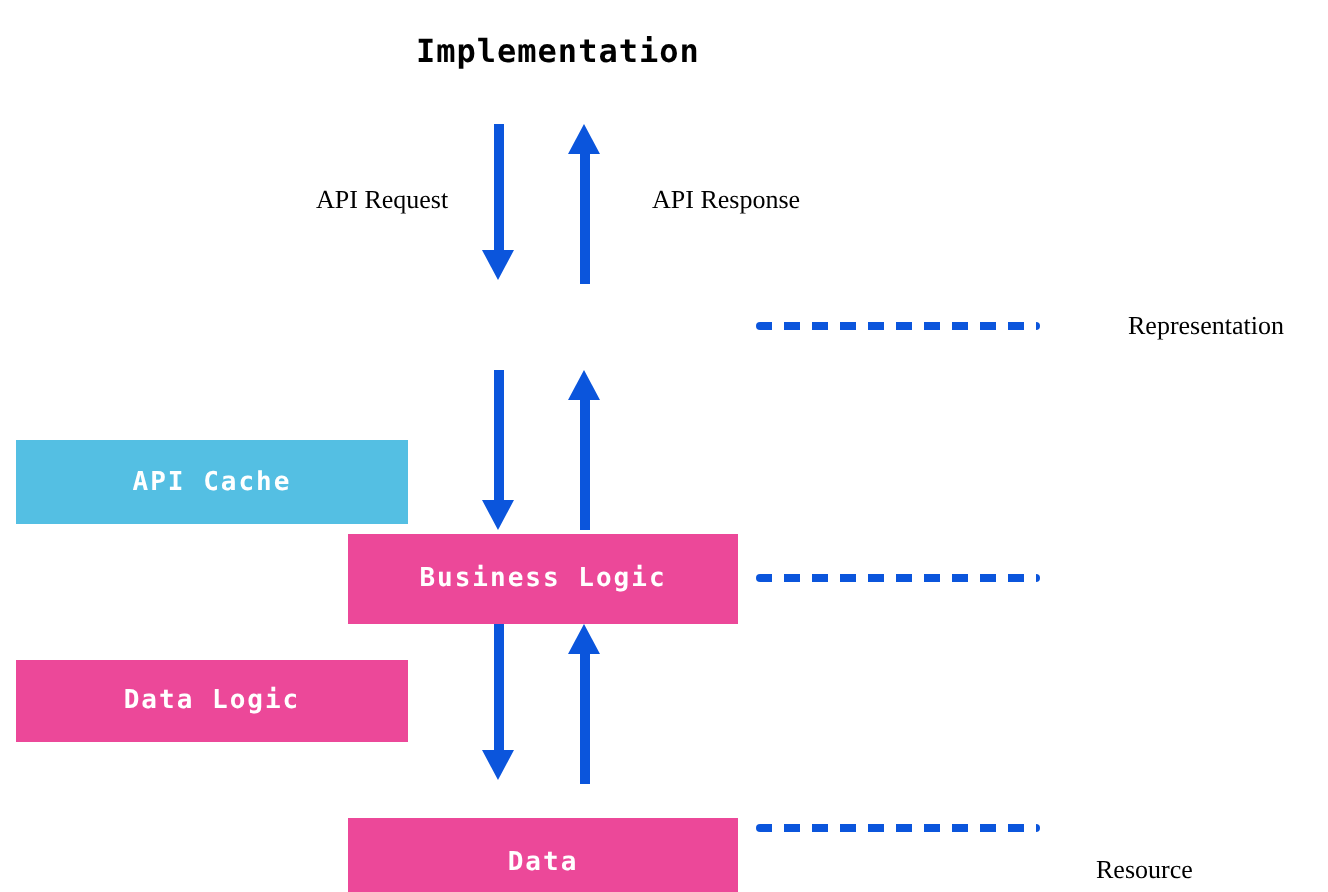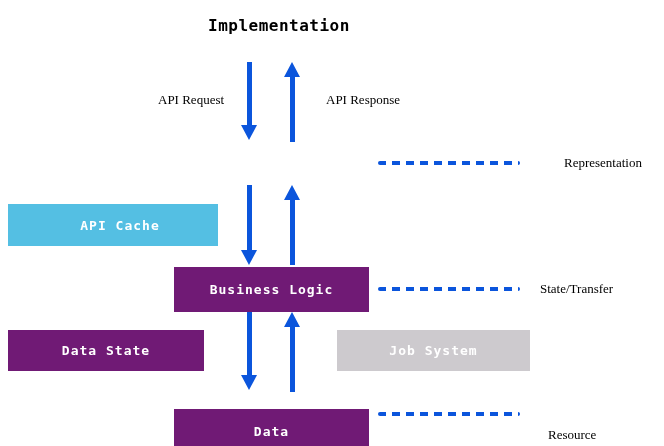--- a/index.html
+++ b/index.html
@@ -9,24 +9,24 @@
   }
   .title {
     position:absolute; left:208px; top:16px;
     font-size:16px; font-weight:bold; color:#000000; letter-spacing:0.5px;
   }
   .box {
     position:absolute; display:flex; align-items:center; justify-content:center;
     color:#ffffff; font-size:13px; font-weight:bold; letter-spacing:1px;
   }
   .box.blue   { background:#54BFE3; }
-  .box.orange { background:#701a75; }
+  .box.orange { background:#ec4899; }
   .box.gray   { background:#CDCACE; }
   .b-frontend { left:174px; top:142px; width:195px; height:43px; }
-  .b-apicache { left:8px;   top:204px; width:196px; height:42px;padding-left:14px; }
+  .b-apicache { left:8px;   top:220px; width:196px; height:42px; }
   .b-bizlogic { left:174px; top:267px; width:195px; height:45px; }
   .b-datacache{ left:8px;   top:330px; width:196px; height:41px; }
   .b-jobsys   { left:337px; top:330px; width:193px; height:41px; }
   .b-data     { left:174px; top:409px; width:195px; height:45px;text-align:center; }
 
   .shaft { position:absolute; width:5px; background:#0B55DC; }
   .head-down {
     position:absolute; width:0; height:0;
     border-left:8px solid transparent; border-right:8px solid transparent;
     border-top:15px solid #0B55DC;
@@ -54,35 +54,33 @@
   <div class="shaft" style="left:247px; top:62px;  height:64px;"></div>
   <div class="head-down" style="left:241px; top:125px;"></div>
   <div class="head-up" style="left:284px; top:62px;"></div>
   <div class="shaft" style="left:290px; top:76px;  height:66px;"></div>
 
   <div class="flow-label" style="left:158px; top:92px;">API Request</div>
   <div class="flow-label" style="left:298px; top:92px;margin-left:28px;">API Response</div>
 
   <div class="box blue b-apicache">API Cache</div>
   <div class="box orange b-bizlogic">Business Logic</div>
-  <div class="box orange b-datacache">Data State</div>
-  <div class="box gray b-jobsys">Job System</div>
+  <div class="box orange b-datacache">Data Logic</div>
   <div class="box orange b-data">Data</div>
 
   <div class="shaft" style="left:247px; top:185px; height:66px;"></div>
   <div class="head-down" style="left:241px; top:250px;"></div>
   <div class="head-up" style="left:284px; top:185px;"></div>
   <div class="shaft" style="left:290px; top:199px; height:66px;"></div>
 
   <div class="shaft" style="left:247px; top:312px; height:64px;"></div>
   <div class="head-down" style="left:241px; top:375px;"></div>
   <div class="head-up" style="left:284px; top:312px;"></div>
   <div class="shaft" style="left:290px; top:326px; height:66px;"></div>
 
   <div class="dash-line" style="top:161px;"></div>
   <div class="dash-line" style="top:287px;"></div>
   <div class="dash-line" style="top:412px;"></div>
 
   <div class="layer-label" style="left:540px; top:155px;padding-left:24px;">Representation</div>
-  <div class="layer-label" style="left:540px; top:281px;">State/Transfer</div>
   <div class="layer-label" style="left:548px; top:427px;">Resource</div>
 
 </div>
 
 </body></html>

